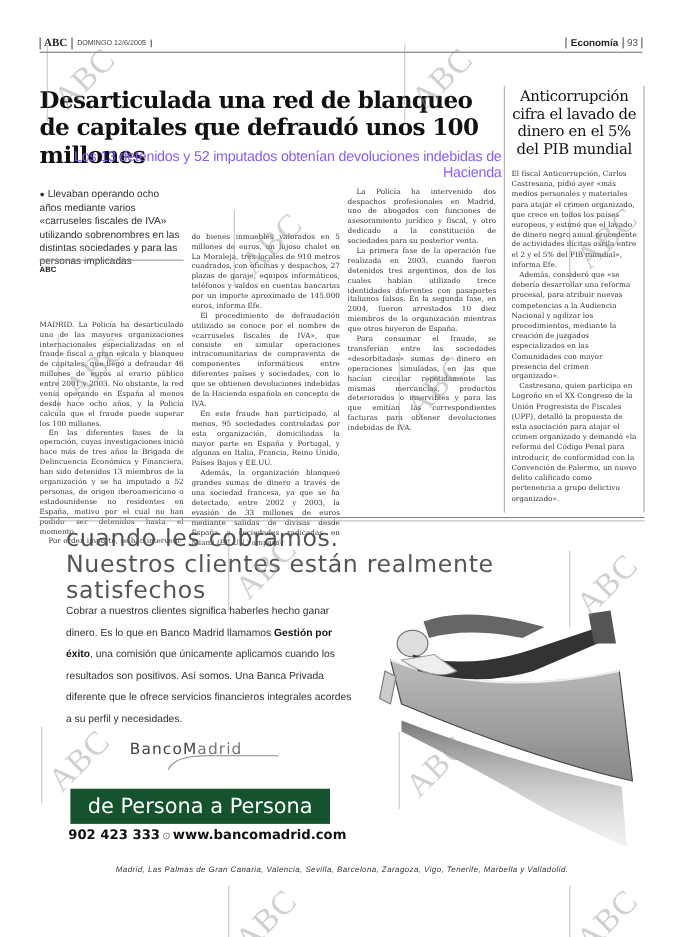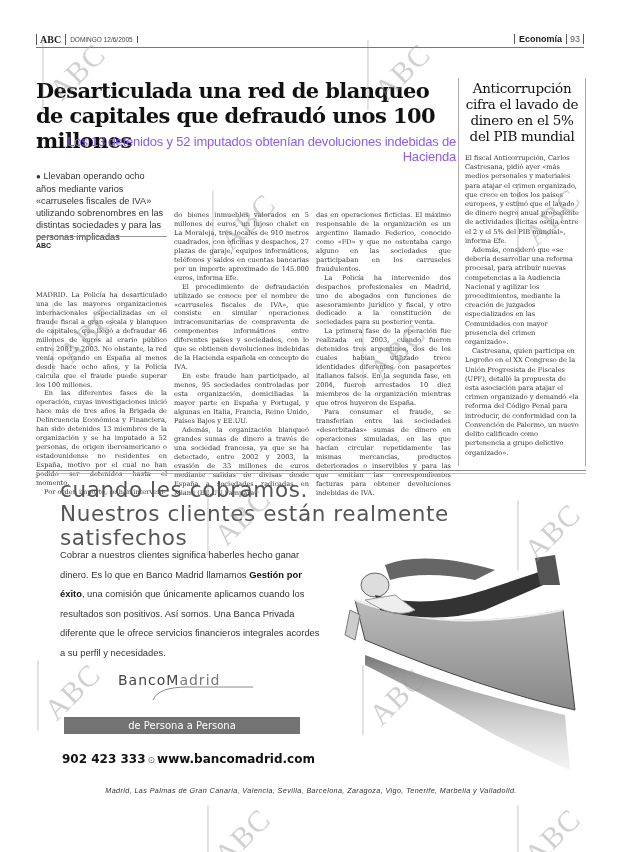--- a/index.html
+++ b/index.html
@@ -44,21 +44,21 @@
   .divider { position: absolute; left: 36px; top: 470px; width: 550px; border-top: 1px solid #888; }
   .divider2 { position: absolute; left: 36px; top: 473px; width: 550px; border-top: 1px solid #bbb; }
 
   
   .ad-title { position: absolute; left: 60px; top: 478px; width: 520px; font-family: "DejaVu Sans", sans-serif; font-size: 21.5px; line-height: 24px; color: #555; letter-spacing: 0.6px; }
   .ad-body { position: absolute; left: 60px; top: 545px; width: 265px; font-family: "Liberation Sans", sans-serif; font-size: 9.4px; line-height: 19.5px; color: #333; }
   .ad-body b { color: #111; }
   .logo { position: absolute; left: 118px; top: 670px; width: 140px; height: 40px; }
   .logo .name { font-family: "DejaVu Sans", sans-serif; font-size: 14px; color: #444; letter-spacing: 1px; }
   .logo svg { position: absolute; left: 30px; top: 12px; }
-  .slogan { position: absolute; left: 64px; top: 717px; width: 236px; height: 17px; background: #737373; color: #fff; font-family: "DejaVu Sans", sans-serif; font-size: 10px; display: flex; align-items: center; justify-content: center; }
+  .slogan { position: absolute; left: 64px; top: 717px; width: 236px; height: 32px; background: #14532d; color: #fff; font-family: "DejaVu Sans", sans-serif; font-size: 19px; display: flex; align-items: center; justify-content: center; }
   .contact { position: absolute; left: 62px; top: 752px; font-family: "DejaVu Sans", sans-serif; font-weight: bold; font-size: 12px; color: #111; white-space: nowrap; }
   .contact .sep { font-weight: normal; font-size: 9px; color: #666; margin: 0 2px; }
   .cities { position: absolute; left: 36px; top: 786px; width: 550px; text-align: center; font-family: "Liberation Sans", sans-serif; font-style: italic; font-size: 7.2px; letter-spacing: 0.4px; color: #333; }
 
   .photo { position: absolute; left: 335px; top: 540px; width: 270px; height: 240px; }
 </style>
 </head>
 <body>
 
 <div class="topbar">
@@ -87,21 +87,20 @@
   <p>En las diferentes fases de la operación, cuyas investigaciones inició hace más de tres años la Brigada de Delincuencia Económica y Financiera, han sido detenidos 13 miembros de la organización y se ha imputado a 52 personas, de origen iberoamericano o estadounidense no residentes en España, motivo por el cual no han podido ser detenidos hasta el momento.</p>
   <p>Por orden importe, se han interveni-</p>
 </div>
 <div class="col c2">
   <p class="noindent">do bienes inmuebles valorados en 5 millones de euros, un lujoso chalet en La Moraleja, tres locales de 910 metros cuadrados, con oficinas y despachos, 27 plazas de garaje, equipos informáticos, teléfonos y saldos en cuentas bancarias por un importe aproximado de 145.000 euros, informa Efe.</p>
   <p>El procedimiento de defraudación utilizado se conoce por el nombre de «carruseles fiscales de IVA», que consiste en simular operaciones intracomunitarias de compraventa de componentes informáticos entre diferentes países y sociedades, con lo que se obtienen devoluciones indebidas de la Hacienda española en concepto de IVA.</p>
   <p>En este fraude han participado, al menos, 95 sociedades controladas por esta organización, domiciliadas la mayor parte en España y Portugal, y algunas en Italia, Francia, Reino Unido, Países Bajos y EE.UU.</p>
   <p>Además, la organización blanqueó grandes sumas de dinero a través de una sociedad francesa, ya que se ha detectado, entre 2002 y 2003, la evasión de 33 millones de euros mediante salidas de divisas desde España a sociedades radicadas en Miami (EE.UU.) ampara-</p>
 </div>
 <div class="col c3">
-  <p class="noindent">das en operaciones ficticias. El máximo responsable de la organización es un argentino llamado Federico, conocido como «FD» y que no ostentaba cargo alguno en las sociedades que participaban en los carruseles fraudulentos.</p>
   <p>La Policía ha intervenido dos despachos profesionales en Madrid, uno de abogados con funciones de asesoramiento jurídico y fiscal, y otro dedicado a la constitución de sociedades para su posterior venta.</p>
   <p>La primera fase de la operación fue realizada en 2003, cuando fueron detenidos tres argentinos, dos de los cuales habían utilizado trece identidades diferentes con pasaportes italianos falsos. En la segunda fase, en 2004, fueron arrestados 10 diez miembros de la organización mientras que otros huyeron de España.</p>
   <p>Para consumar el fraude, se transferían entre las sociedades «desorbitadas» sumas de dinero en operaciones simuladas, en las que hacían circular repetidamente las mismas mercancías, productos deteriorados o inservibles y para las que emitían las correspondientes facturas para obtener devoluciones indebidas de IVA.</p>
 </div>
 
 <aside class="sidebar">
   <h2>Anticorrupción cifra el lavado de dinero en el 5% del PIB mundial</h2>
   <div class="body">
     <p class="noindent">El fiscal Anticorrupción, Carlos Castresana, pidió ayer «más medios personales y materiales para atajar el crimen organizado, que crece en todos los países europeos, y estimó que el lavado de dinero negro anual procedente de actividades ilícitas oscila entre el 2 y el 5% del PIB mundial», informa Efe.</p>
     <p>Además, consideró que «se debería desarrollar una reforma procesal, para atribuir nuevas competencias a la Audiencia Nacional y agilizar los procedimientos, mediante la creación de juzgados especializados en las Comunidades con mayor presencia del crimen organizado».</p>

